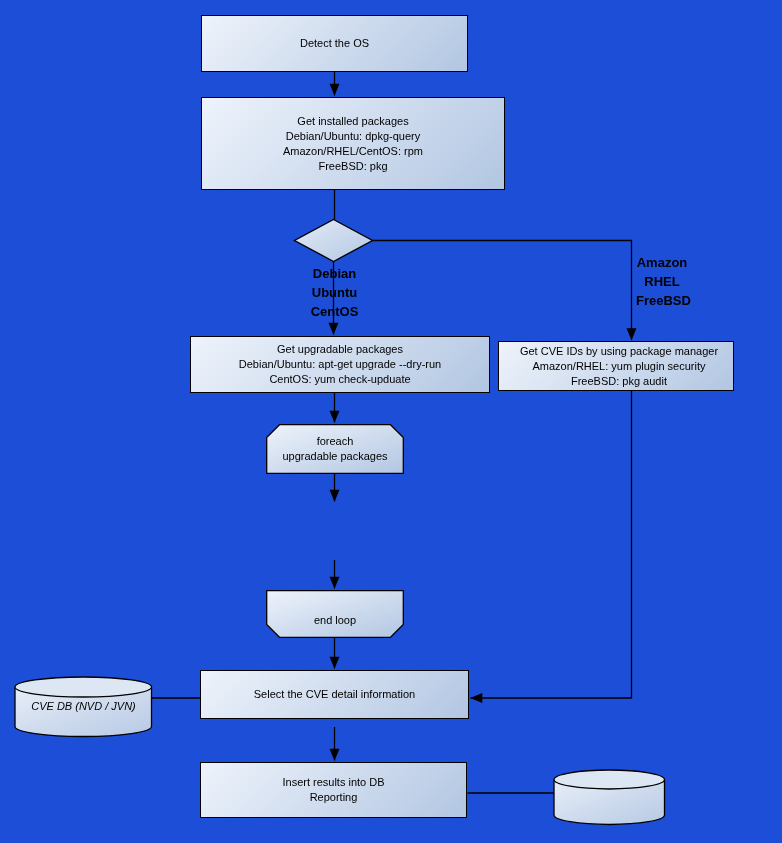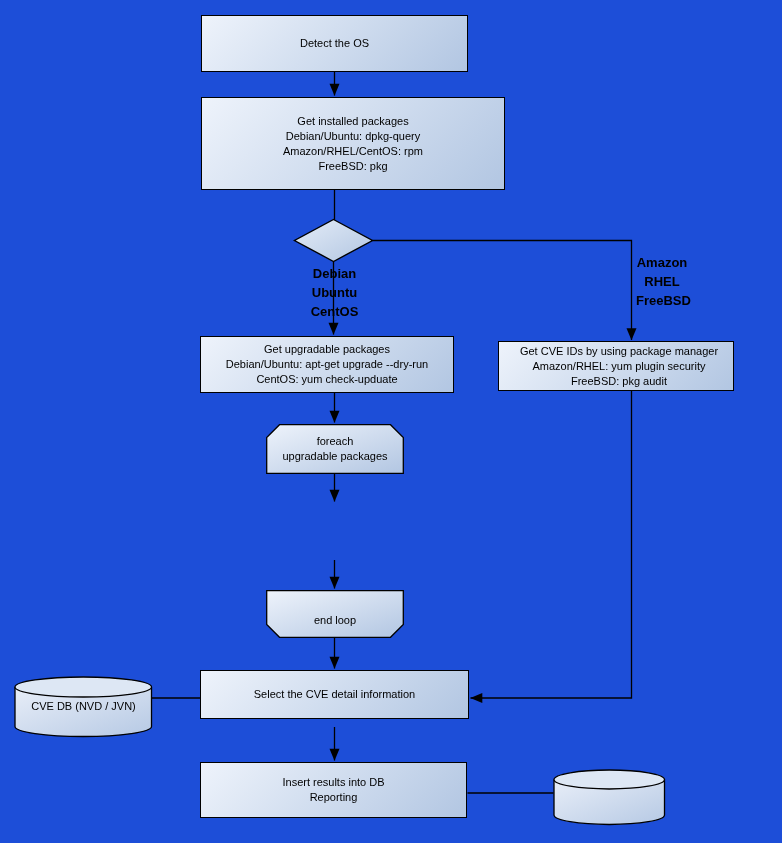--- a/index.html
+++ b/index.html
@@ -56,21 +56,21 @@
     </g>
   </svg>
 
   <div class="node" style="left:201px;top:15px;width:267px;height:57px;">Detect the OS</div>
 
   <div class="node" style="left:201px;top:97px;width:304px;height:93px;">Get installed packages
 Debian/Ubuntu: dpkg-query
 Amazon/RHEL/CentOS: rpm
 FreeBSD: pkg</div>
 
-  <div class="node" style="left:200px;top:336px;width:254px;height:57px;">Get upgradable packages
+  <div class="node" style="left:190px;top:336px;width:300px;height:57px;">Get upgradable packages
 Debian/Ubuntu: apt-get upgrade --dry-run
 CentOS: yum check-upduate</div>
 
   <div class="node" style="left:498px;top:341px;width:236px;height:50px;padding-left:6px;">Get CVE IDs by using package manager
 Amazon/RHEL: yum plugin security
 FreeBSD: pkg audit</div>
 
 
   <div class="node" style="left:200px;top:670px;width:269px;height:49px;">Select the CVE detail information</div>
 
@@ -113,21 +113,21 @@
   <svg class="shape" style="left:14px;top:676px;" width="139" height="62" viewBox="0 0 139 62">
     <defs>
       <linearGradient id="gradCveDb" x1="0" y1="0" x2="1" y2="1">
         <stop offset="0" stop-color="#e8eef8"></stop>
           <stop offset="1" stop-color="#b6c9e4"></stop>
       </linearGradient>
     </defs>
     <path d="M1,11 L1,50.5 A68.2,10 0 0 0 137.5,50.5 L137.5,11" fill="url(#gradCveDb)" stroke="#000" stroke-width="1.3"></path>
     <ellipse cx="69.25" cy="11" rx="68.25" ry="10" fill="#dde7f4" stroke="#000" stroke-width="1.3"></ellipse>
   </svg>
-  <div class="overlay" style="left:14px;top:678px;width:139px;height:56px;">CVE DB (NVD / JVN)</div>
+  <div class="overlay" style="left:14px;top:678px;width:139px;height:56px;font-style:italic;">CVE DB (NVD / JVN)</div>
 
   <svg class="shape" style="left:553px;top:769px;" width="113" height="57" viewBox="0 0 113 57">
     <defs>
       <linearGradient id="gradVulsDb" x1="0" y1="0" x2="1" y2="1">
         <stop offset="0" stop-color="#e8eef8"></stop>
           <stop offset="1" stop-color="#b6c9e4"></stop>
       </linearGradient>
     </defs>
     <path d="M1,10.5 L1,46 A55.2,9.5 0 0 0 111.5,46 L111.5,10.5" fill="url(#gradVulsDb)" stroke="#000" stroke-width="1.3"></path>
     <ellipse cx="56.25" cy="10.5" rx="55.25" ry="9.5" fill="#dde7f4" stroke="#000" stroke-width="1.3"></ellipse>

